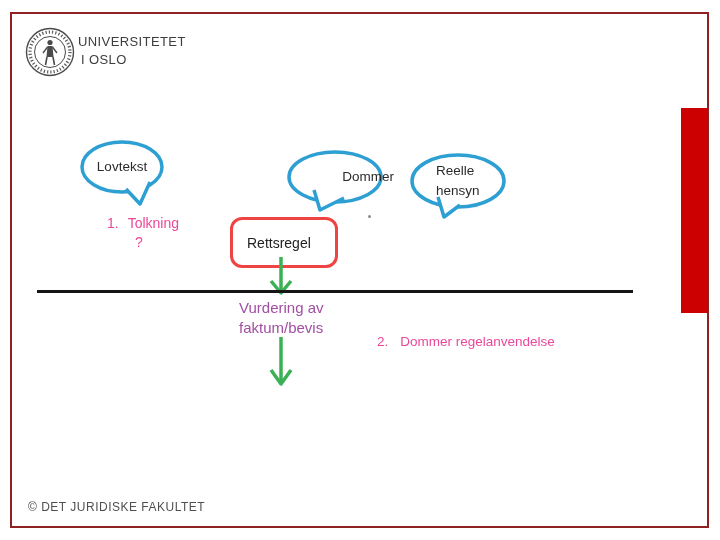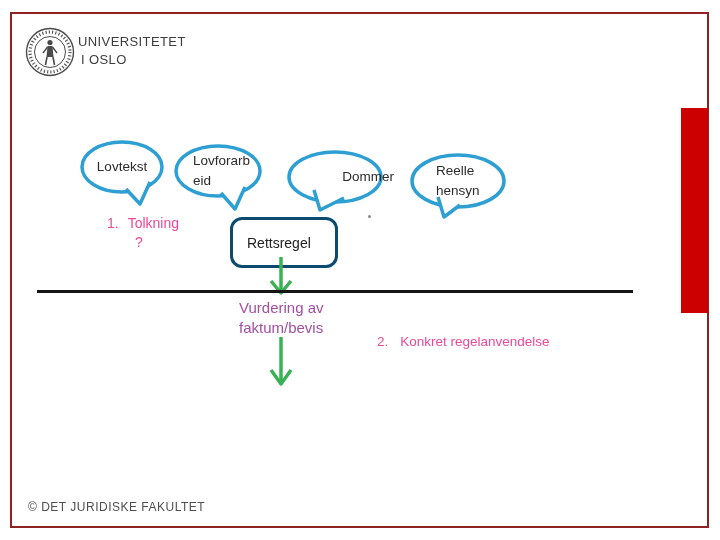--- a/index.html
+++ b/index.html
@@ -48,21 +48,21 @@
   .step .num { display: inline-block; }
   .step1 { left: 107px; top: 215px; }
   .step1 .lbl { margin-left: 9px; }
   .step1 .qmark { margin-left: 28px; margin-top: 3px; }
   .step2 { left: 377px; top: 334px; font-size: 13.5px; }
   .step2 .lbl { margin-left: 12px; }
 
   
   .rule-box {
     position: absolute; left: 230px; top: 217px; width: 108px; height: 51px;
-    border: 3px solid #0c4a6e; border-radius: 12px; background: #fff;
+    border: 3px solid #ef4444; border-radius: 12px; background: #fff;
     display: flex; align-items: center;
   }
   .rule-box .rule-text { margin-left: 14px; font-size: 14px; color: #222; }
 
   
   .arrow { position: absolute; }
   .arrow-1 { left: 265px; top: 255px; }
   .arrow-2 { left: 265px; top: 336px; }
 
   
@@ -119,30 +119,20 @@
   </div>
 
   <div class="bubble bubble-lovtekst">
     <svg width="88" height="70" viewBox="0 0 88 70">
       <ellipse cx="42" cy="27" rx="40" ry="25" fill="#fff" stroke="#2E9FD3" stroke-width="3.5"></ellipse>
       <path d="M 46 49 L 60 64 L 70 42" fill="#fff" stroke="#2E9FD3" stroke-width="3.5" stroke-linejoin="round"></path>
     </svg>
     <div class="bubble-text">Lovtekst</div>
   </div>
 
-  <div class="bubble bubble-lovforarbeid">
-    <svg width="92" height="70" viewBox="0 0 92 70">
-      <ellipse cx="45" cy="28" rx="42" ry="25" fill="#fff" stroke="#2E9FD3" stroke-width="3.5"></ellipse>
-      <path d="M 48 50 L 62 66 L 72 44" fill="#fff" stroke="#2E9FD3" stroke-width="3.5" stroke-linejoin="round"></path>
-    </svg>
-    <div class="bubble-text">
-      <div>Lovforarb</div>
-      <div>eid</div>
-    </div>
-  </div>
 
   <div class="bubble bubble-dommer">
     <svg width="98" height="64" viewBox="0 0 98 64">
       <ellipse cx="49" cy="27" rx="46" ry="25" fill="#fff" stroke="#2E9FD3" stroke-width="3.5"></ellipse>
       <path d="M 58 48 L 34 60 L 28 40" fill="#fff" stroke="#2E9FD3" stroke-width="3.5" stroke-linejoin="round"></path>
     </svg>
     <div class="bubble-text">Dommer</div>
   </div>
 
   <div class="bubble bubble-reelle">
@@ -177,21 +167,21 @@
   </div>
 
   <div class="divider"></div>
 
   <div class="assessment">
     <div>Vurdering av</div>
     <div>faktum/bevis</div>
   </div>
 
   <div class="step step2">
-    <span class="num">2.</span><span class="lbl">Konkret regelanvendelse</span>
+    <span class="num">2.</span><span class="lbl">Dommer regelanvendelse</span>
   </div>
 
   <div class="arrow arrow-2">
     <svg width="32" height="52" viewBox="0 0 32 52">
       <path d="M 16 1 L 16 46" stroke="#3CB054" stroke-width="3.5" fill="none"></path>
       <path d="M 6 34 L 16 48 L 26 34" stroke="#3CB054" stroke-width="3.5" fill="none" stroke-linejoin="round"></path>
     </svg>
   </div>
 
 

